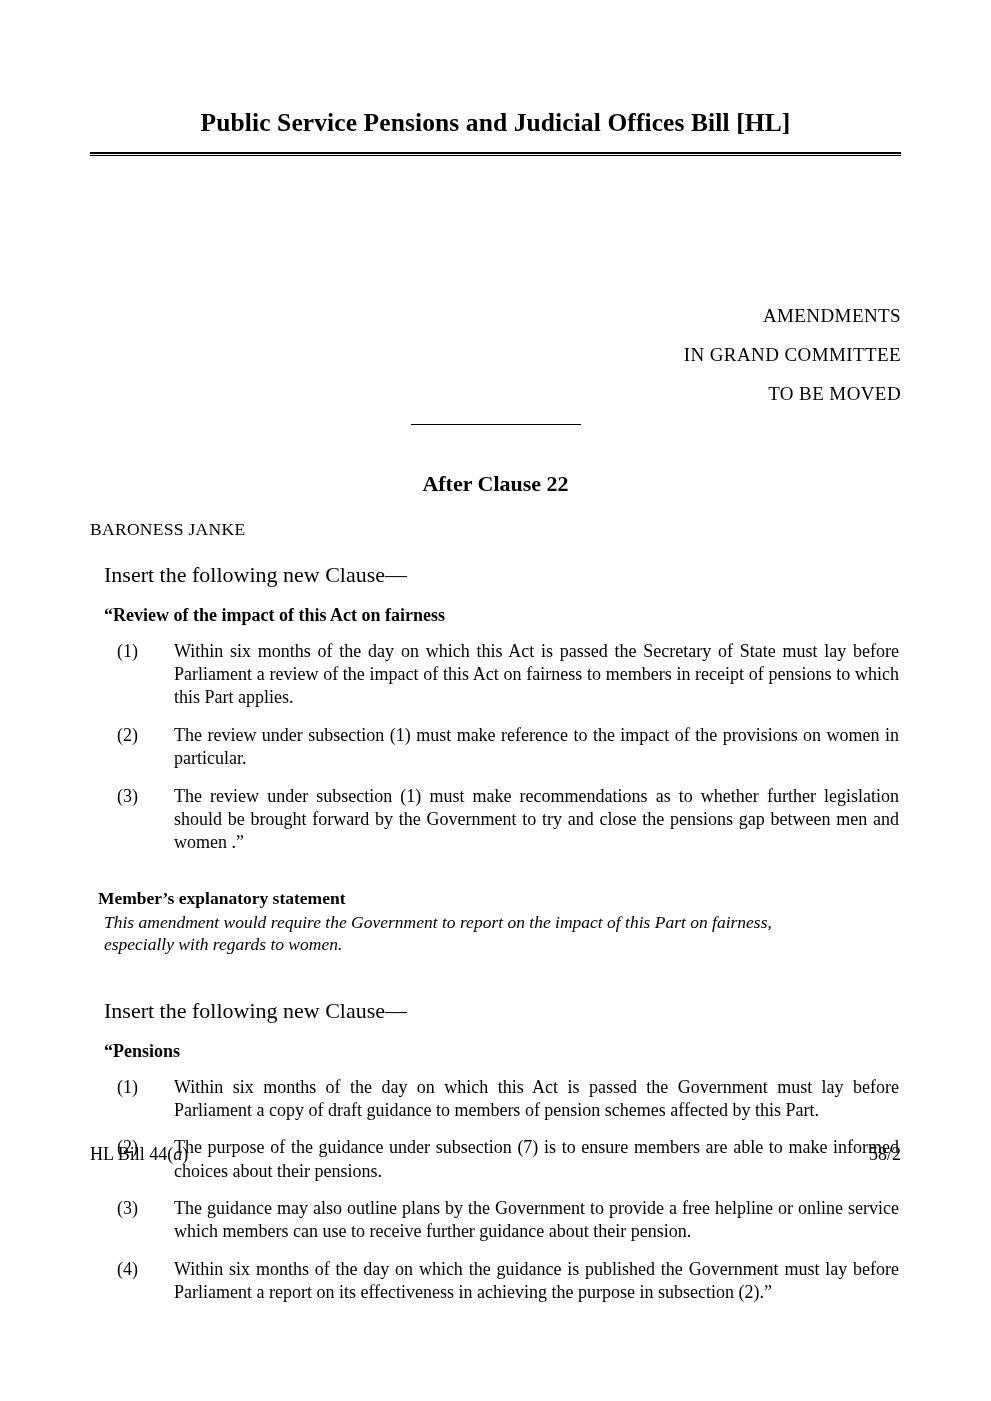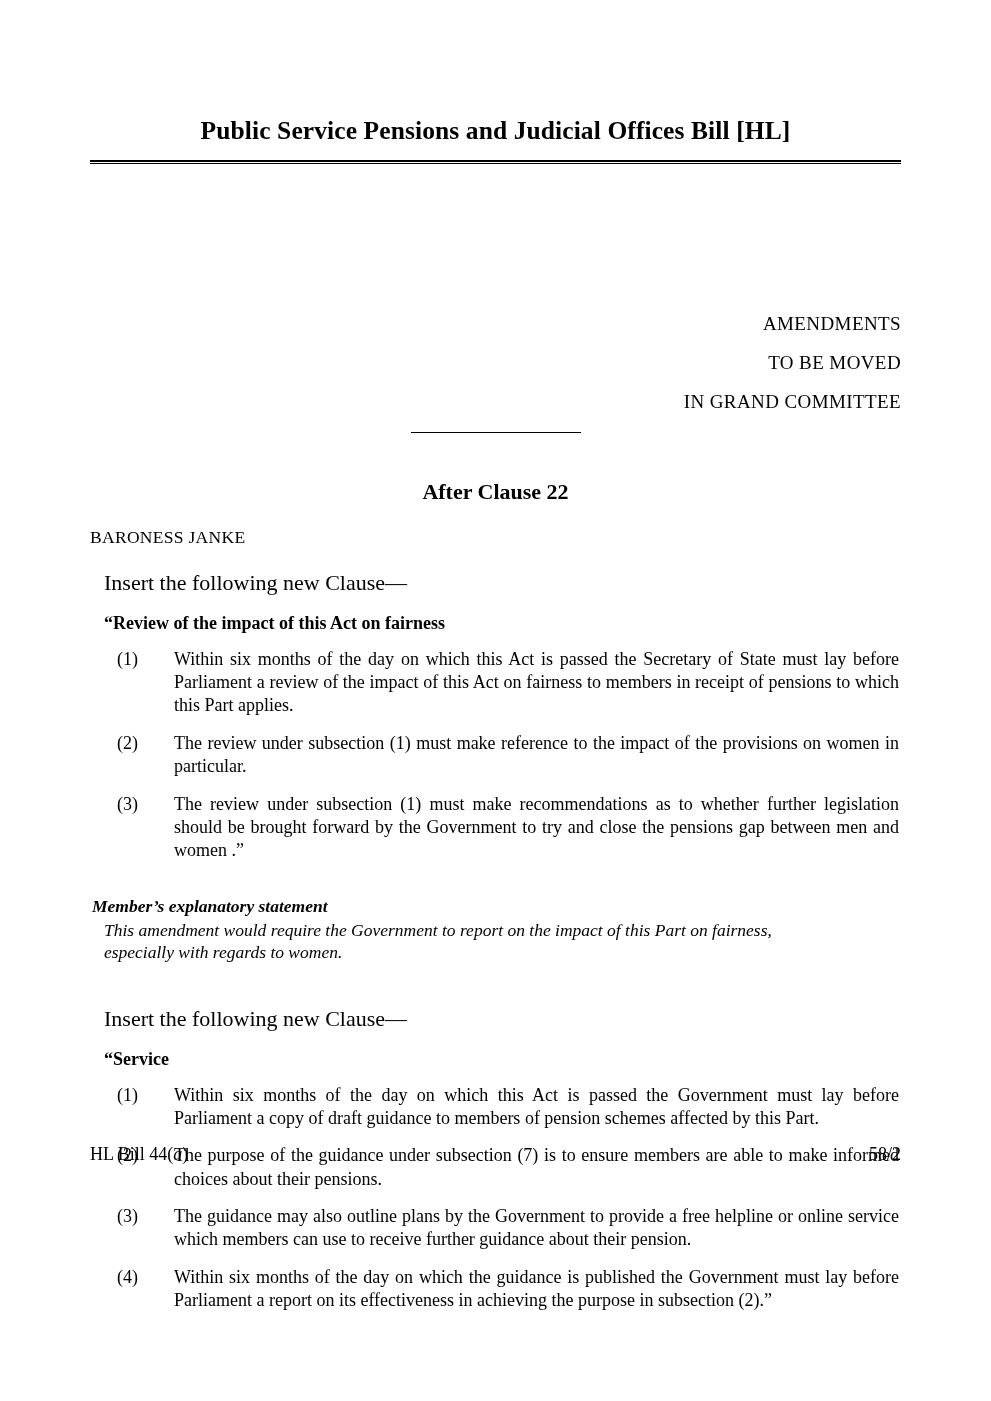--- a/index.html
+++ b/index.html
@@ -14,21 +14,21 @@
     font-family: "Liberation Serif", "DejaVu Serif", serif;
     color: #000000;
     overflow: hidden;
   }
   .page {
     position: absolute;
     left: 0; top: 0;
     width: 991px;
     height: 1261px;
     box-sizing: border-box;
-    padding: 12px 90px;
+    padding: 4px 90px;
   }
 
   
   .doc-title {
     text-align: center;
     font-size: 25.5px;
     font-weight: bold;
     letter-spacing: 0.1px;
     margin: 0;
     padding-top: 104px;
@@ -105,23 +105,22 @@
     position: absolute;
     left: 0;
     top: 0;
     width: 46px;
     text-align: left;
   }
 
   .expl-head {
     font-size: 17.5px;
     font-weight: bold;
-    font-style: italic;
     margin-top: 33px;
-    margin-left: 2px;
+    margin-left: 8px;
   }
   .expl-body {
     font-size: 17.5px;
     font-style: italic;
     margin-left: 14px;
     margin-top: 2px;
     line-height: 1.28;
     width: 700px;
   }
 
@@ -144,22 +143,22 @@
 </head>
 <body>
 
 <div class="page">
 
   <h1 class="doc-title">Public Service Pensions and Judicial Offices Bill [HL]</h1>
   <div class="title-rules"></div>
 
   <div class="center-block">
     <div class="line">AMENDMENTS</div>
+    <div class="line">IN GRAND COMMITTEE</div>
     <div class="line">TO BE MOVED</div>
-    <div class="line">IN GRAND COMMITTEE</div>
     <div class="rule-short"></div>
   </div>
 
   <div class="clause-head">After Clause 22</div>
   <div class="member-name">BARONESS JANKE</div>
 
   <div class="insert-line">Insert the following new Clause—</div>
   <div class="clause-title">“Review of the impact of this Act on fairness</div>
 
   <ol class="subs">
@@ -176,21 +175,21 @@
       <span>The review under subsection (1) must make recommendations as to whether further legislation should be brought forward by the Government to try and close the pensions gap between men and women .”</span>
     </li>
   </ol>
 
   <div class="expl-head">Member’s explanatory statement</div>
   <div class="expl-body">This amendment would require the Government to report on the impact of this Part on fairness, especially with regards to women.</div>
 
   <div class="gap"></div>
 
   <div class="insert-line">Insert the following new Clause—</div>
-  <div class="clause-title">“Service</div>
+  <div class="clause-title">“Pensions</div>
 
   <ol class="subs">
     <li>
       <span class="num">(1)</span>
       <span>Within six months of the day on which this Act is passed the Government must lay before Parliament a copy of draft guidance to members of pension schemes affected by this Part.</span>
     </li>
     <li>
       <span class="num">(2)</span>
       <span>The purpose of the guidance under subsection (7) is to ensure members are able to make informed choices about their pensions.</span>
     </li>

